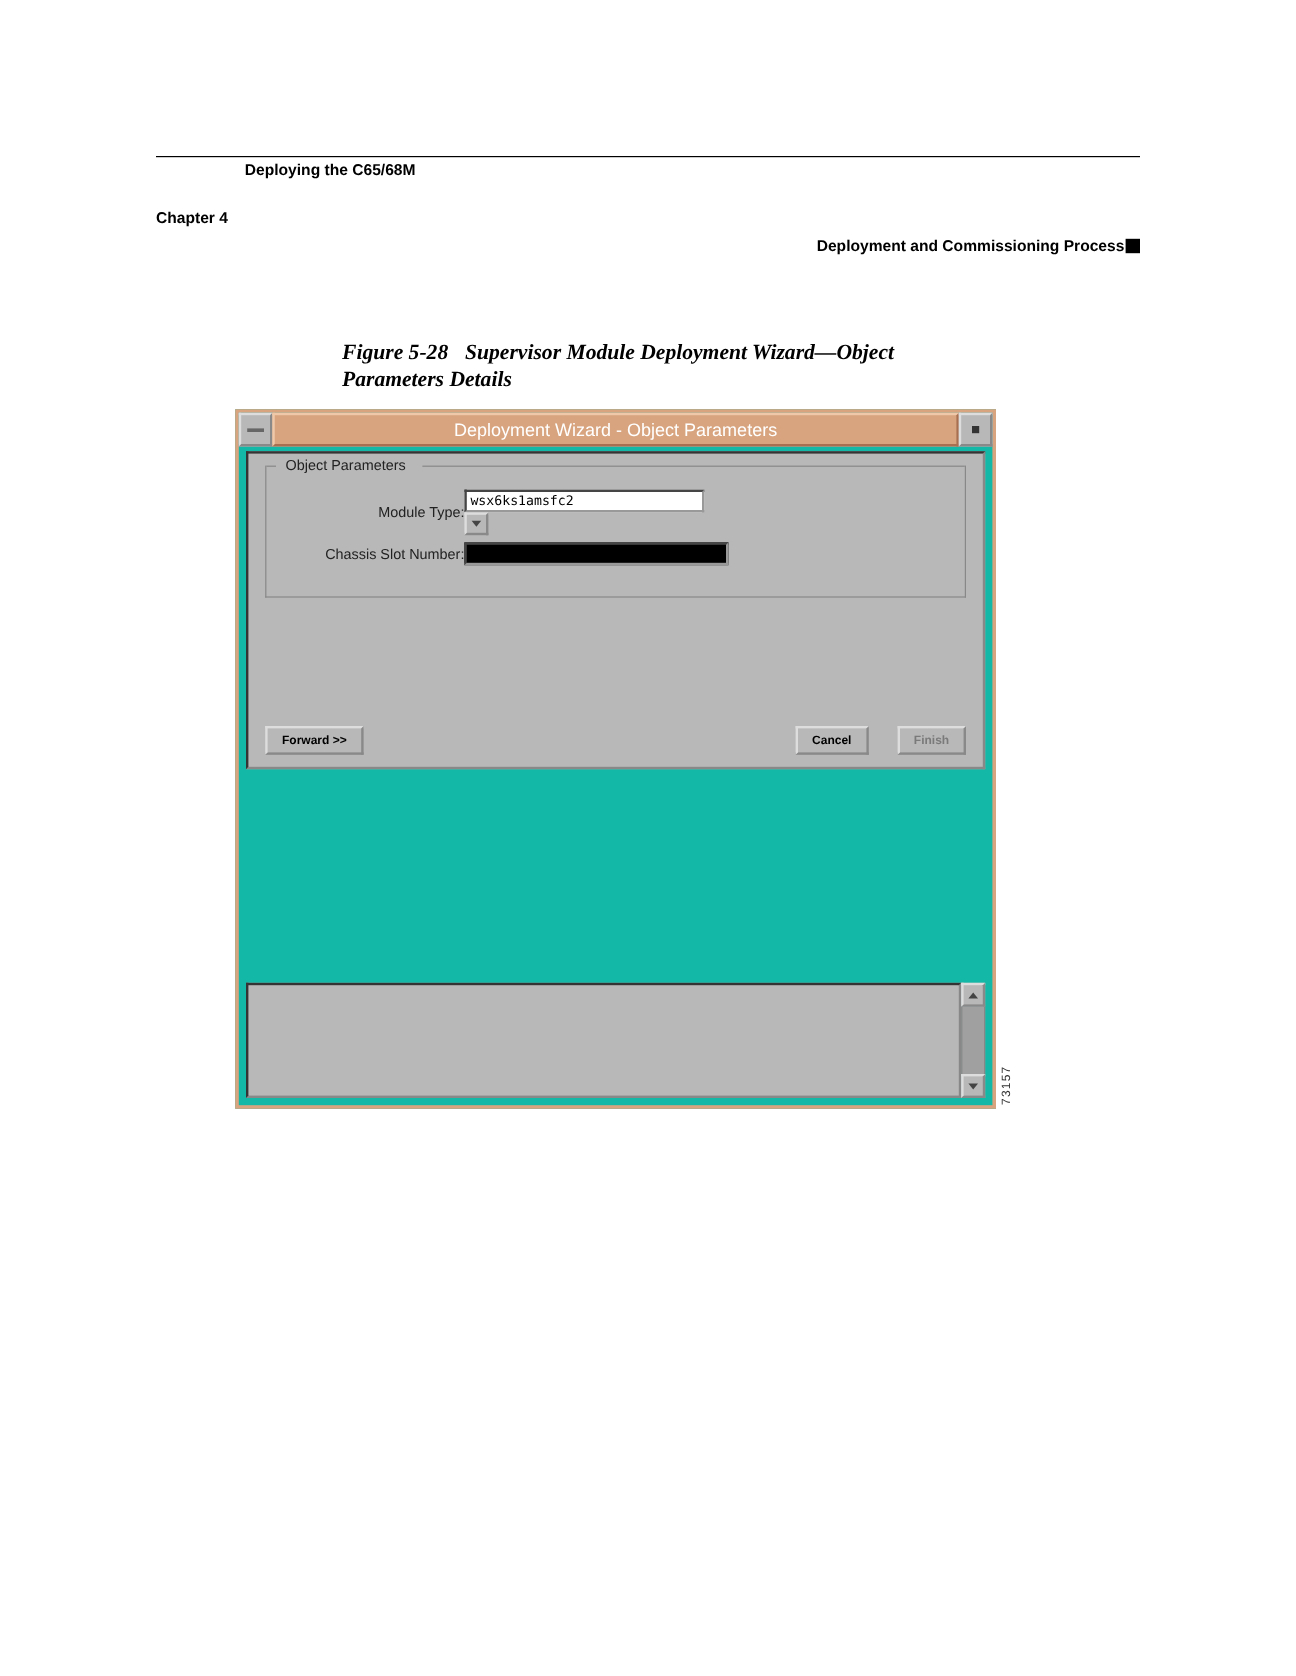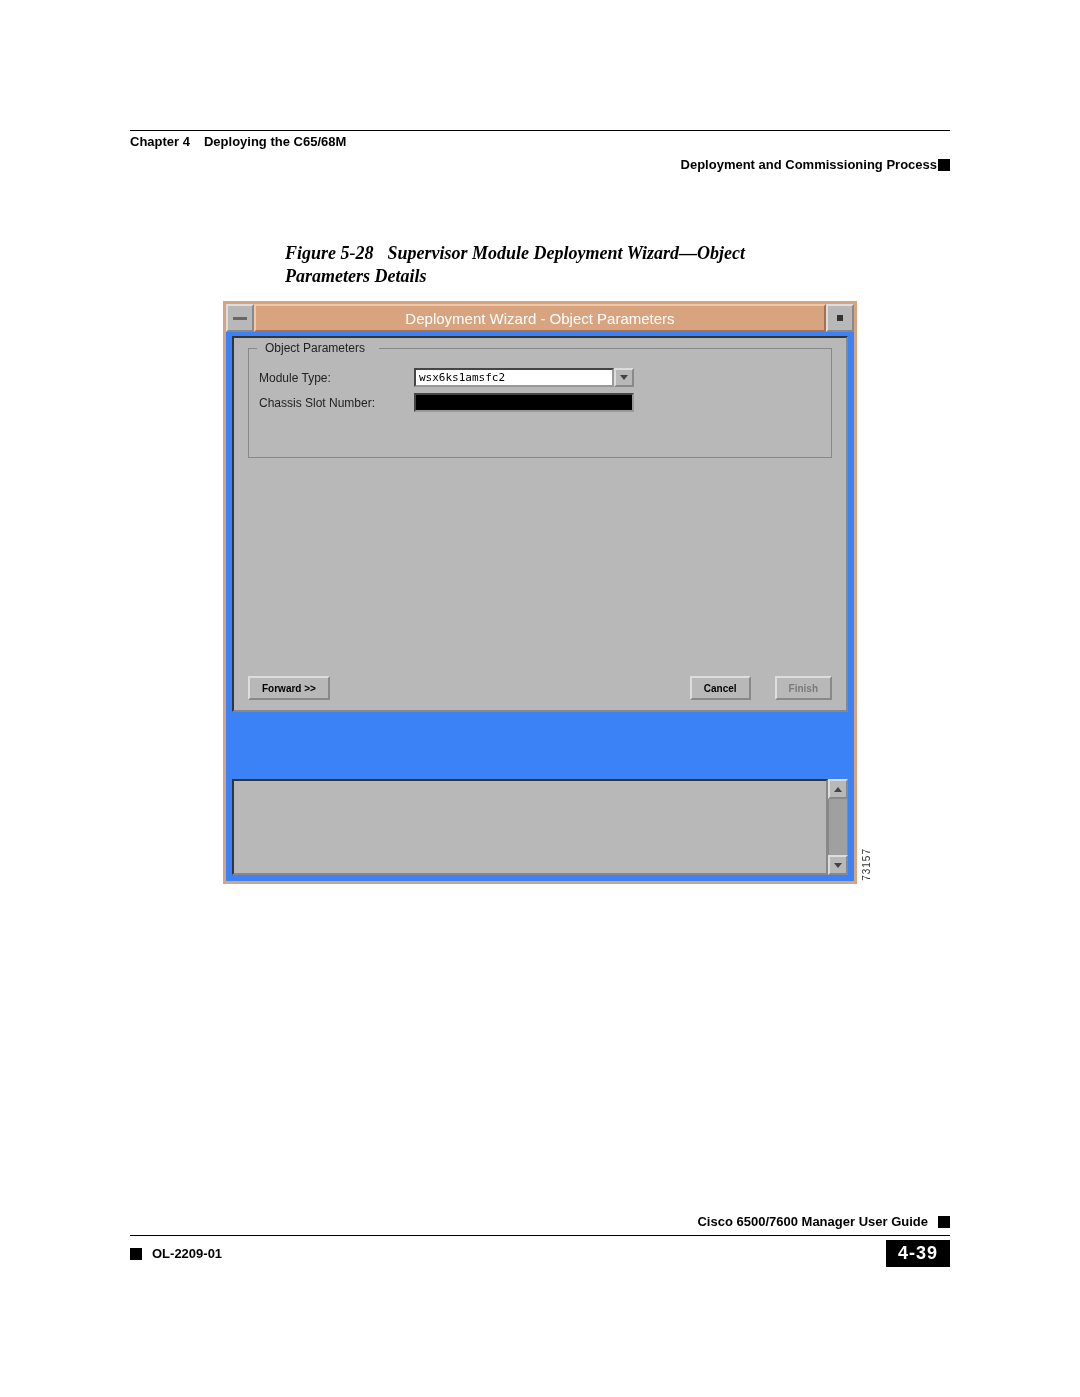--- a/index.html
+++ b/index.html
@@ -19,21 +19,21 @@
 }
 .header-rule { border-top: 1.5px solid #000; margin-bottom: 3px; }
 .header-row {
   display: flex;
   justify-content: space-between;
   align-items: center;
   font-size: 13px;
   font-weight: bold;
 }
 .header-left { display: flex; gap: 14px; }
-.header-left span:first-child { font-weight: bold; }
+.header-left span:first-child { font-weight: bold; margin-top: 40px; }
 .subheader-row {
   display: flex;
   justify-content: flex-end;
   align-items: center;
   gap: 1px;
   font-size: 13px;
   font-weight: bold;
   margin-top: 8px;
 }
 .sq { width: 12px; height: 12px; background: #000; display: inline-block; }
@@ -44,25 +44,25 @@
   font-family: "Times New Roman", serif;
   font-style: italic;
   font-weight: bold;
   font-size: 18px;
   line-height: 1.25;
 }
 .fig-label { margin-right: 14px; }
 
 .screenshot {
   margin-top: 14px;
-  margin-left: 93px;
+  margin-left: 66px;
   width: 634px;
   height: 583px;
   border: 3px solid #d8a47f;
-  background: #3b82f6;
+  background: #14b8a6;
   position: relative;
   font-family: "Helvetica", Arial, sans-serif;
 }
 .titlebar {
   height: 28px;
   display: flex;
   align-items: stretch;
   background: #b8b8b8;
 }
 .tb-box {
@@ -89,24 +89,25 @@
   font-size: 15px;
   color: #fff;
   font-weight: normal;
 }
 .tb-dot {
   width: 6px; height: 6px; background: #333; border-radius: 0;
 }
 .panel {
   position: absolute;
   left: 6px; right: 6px; top: 32px;
-  height: 376px;
+  height: 265px;
   border: 2px inset #888;
   background: #b8b8b8;
   padding: 10px 14px;
+  text-align: right;
 }
 .fieldset {
   border: 1px solid #888;
   border-top: none;
   position: relative;
   padding: 20px 10px 10px 10px;
   height: 110px;
 }
 .fieldset::before {
   content: "";
@@ -143,21 +144,21 @@
   height: 19px;
   background: #fff;
   border: 2px inset #999;
   font-size: 11px;
   font-family: monospace;
   padding: 0 3px;
   display: flex;
   align-items: center;
   color: #000;
 }
-.dropdown-wrap { display: flex; }
+.dropdown-wrap { display: flex; flex-direction: column; }
 .dropdown-btn {
   width: 20px; height: 19px;
   border: 2px outset #ddd;
   background: #b8b8b8;
   display: flex; align-items: center; justify-content: center;
 }
 .dropdown-arrow {
   width: 0; height: 0;
   border-left: 4px solid transparent;
   border-right: 4px solid transparent;
@@ -340,27 +341,13 @@
         <div class="sb-track"></div>
         <div class="sb-btn">
             <div class="arrow-down"></div>
           </div>
       </div>
     </div>
 
     <div class="img-id">73157</div>
   </div>
 
-  <div class="footer">
-    <div class="footer-guide">
-      <span>Cisco 6500/7600 Manager User Guide</span>
-      <span class="sq"></span>
-    </div>
-    <div class="footer-rule"></div>
-    <div class="footer-row">
-      <div class="footer-left">
-        <span class="sq"></span>
-        <span>OL-2209-01</span>
-      </div>
-      <div class="page-badge">4-39</div>
-    </div>
-  </div>
 </div>
 
 </body></html>

